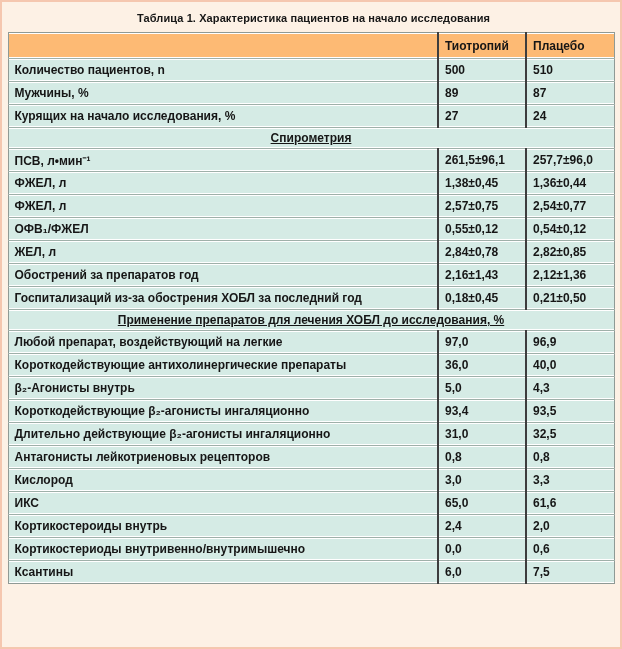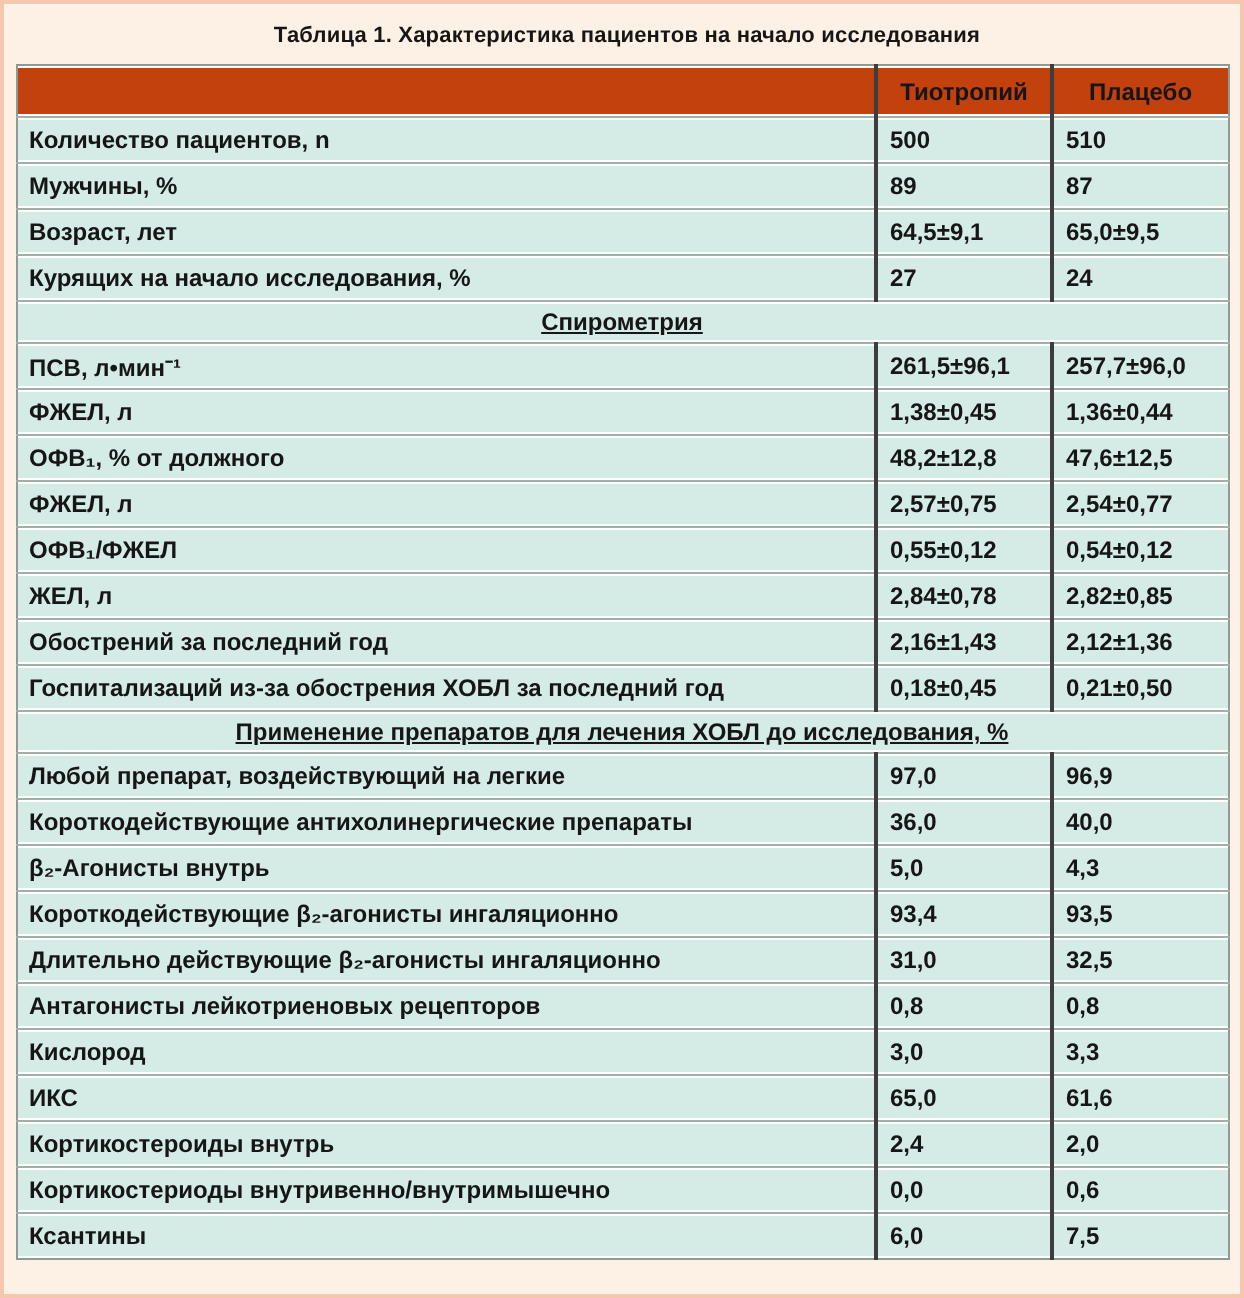--- a/index.html
+++ b/index.html
@@ -35,22 +35,21 @@
     font-weight:bold;
     padding:0 6px;
     height:22px;
     border-top:1px solid #9fb0a9;
     box-shadow:inset 0 1px 0 #ffffff, inset 0 -1px 0 #ffffff;
     overflow:hidden;
     white-space:nowrap;
   }
   tr.header-row td{
     height:25px;
-    background:#c2410c;
-    text-align:center;
+    background:#fdba74;
     border-top:none;
   }
   td.label-cell{text-align:left;}
   td.value-cell{
     text-align:left;
     border-left:2px solid #3d3d3d;
   }
   tr.header-row td.value-cell{border-left:2px solid #3d3d3d;}
   tr.section-row td{
     text-align:center;
@@ -79,64 +78,54 @@
         <td class="label-cell">Количество пациентов, n</td>
         <td class="value-cell">500</td>
         <td class="value-cell">510</td>
       </tr>
       <tr class="data-row">
         <td class="label-cell">Мужчины, %</td>
         <td class="value-cell">89</td>
         <td class="value-cell">87</td>
       </tr>
       <tr class="data-row">
-        <td class="label-cell">Возраст, лет</td>
-        <td class="value-cell">64,5±9,1</td>
-        <td class="value-cell">65,0±9,5</td>
-      </tr>
-      <tr class="data-row">
         <td class="label-cell">Курящих на начало исследования, %</td>
         <td class="value-cell">27</td>
         <td class="value-cell">24</td>
       </tr>
       <tr class="section-row">
         <td colspan="3">Спирометрия</td>
       </tr>
       <tr class="data-row">
         <td class="label-cell">ПСВ, л•мин⁻¹</td>
         <td class="value-cell">261,5±96,1</td>
         <td class="value-cell">257,7±96,0</td>
       </tr>
       <tr class="data-row">
         <td class="label-cell">ФЖЕЛ, л</td>
         <td class="value-cell">1,38±0,45</td>
         <td class="value-cell">1,36±0,44</td>
       </tr>
       <tr class="data-row">
-        <td class="label-cell">ОФВ₁, % от должного</td>
-        <td class="value-cell">48,2±12,8</td>
-        <td class="value-cell">47,6±12,5</td>
-      </tr>
-      <tr class="data-row">
         <td class="label-cell">ФЖЕЛ, л</td>
         <td class="value-cell">2,57±0,75</td>
         <td class="value-cell">2,54±0,77</td>
       </tr>
       <tr class="data-row">
         <td class="label-cell">ОФВ₁/ФЖЕЛ</td>
         <td class="value-cell">0,55±0,12</td>
         <td class="value-cell">0,54±0,12</td>
       </tr>
       <tr class="data-row">
         <td class="label-cell">ЖЕЛ, л</td>
         <td class="value-cell">2,84±0,78</td>
         <td class="value-cell">2,82±0,85</td>
       </tr>
       <tr class="data-row">
-        <td class="label-cell">Обострений за последний год</td>
+        <td class="label-cell">Обострений за препаратов год</td>
         <td class="value-cell">2,16±1,43</td>
         <td class="value-cell">2,12±1,36</td>
       </tr>
       <tr class="data-row">
         <td class="label-cell">Госпитализаций из-за обострения ХОБЛ за последний год</td>
         <td class="value-cell">0,18±0,45</td>
         <td class="value-cell">0,21±0,50</td>
       </tr>
       <tr class="section-row">
         <td colspan="3">Применение препаратов для лечения ХОБЛ до исследования, %</td>

